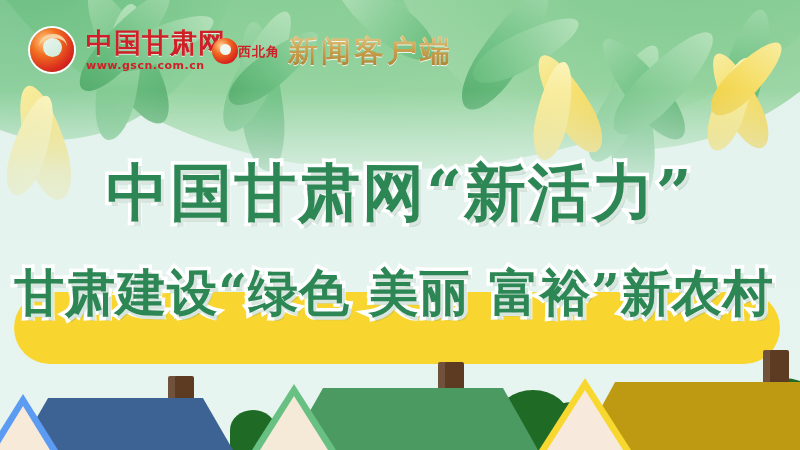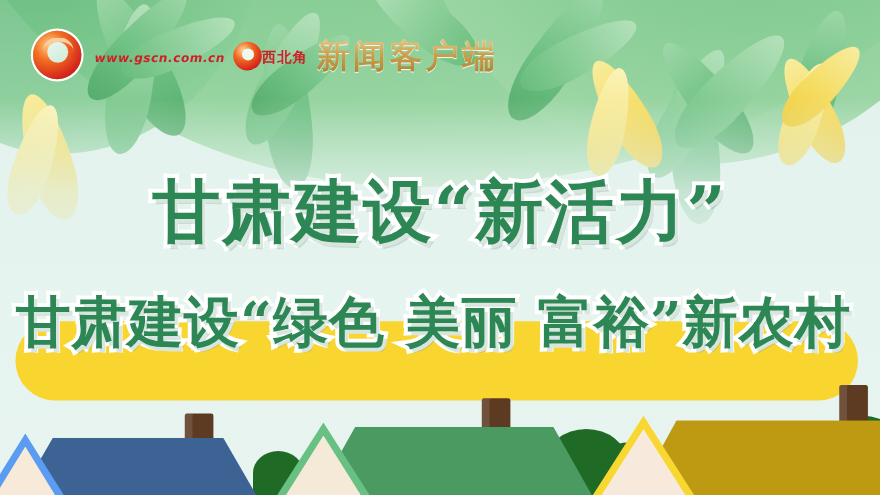--- a/index.html
+++ b/index.html
@@ -126,21 +126,21 @@
   .gs-name{
     font-family:"DejaVu Serif","Liberation Serif",serif;
     font-weight:bold;font-size:27px;line-height:1;
     color:#cf2027;
     letter-spacing:1px;
     text-shadow:0 1px 0 rgba(255,255,255,.7);
   }
   .gs-url{
     font-family:"DejaVu Sans","Liberation Sans",sans-serif;
     font-weight:bold;font-size:11px;line-height:1;
-    color:#cf2027;margin-top:4px;letter-spacing:.5px;font-style:italic;
+    color:#cf2027;margin-top:4px;letter-spacing:.5px;
   }
 
   .masthead2{
     position:absolute;left:212px;top:26px;
     display:flex;align-items:center;gap:8px;height:50px;
   }
   .xb-block{display:flex;align-items:center;}
   .xb-mark{
     width:26px;height:26px;border-radius:50%;
     background:radial-gradient(circle at 36% 30%,#ffd9a0 0%,#f06a22 34%,#d8211b 74%,#a2100e 100%);
@@ -203,36 +203,37 @@
       <div class="leaf y2" style="left: 548px; top: 62px; width: 32px; height: 100px; transform: rotate(12deg);"></div>
       <div class="leaf y" style="left: 700px; top: 54px; width: 34px; height: 104px; transform: rotate(-26deg);"></div>
       <div class="leaf y2" style="left: 732px; top: 58px; width: 32px; height: 98px; transform: rotate(20deg);"></div>
       <div class="leaf y" style="left: 764px; top: 44px; width: 32px; height: 96px; transform: rotate(44deg);"></div>
     </div>
   <div class="haze"></div>
 
   <div class="masthead">
     <div class="gs-mark"></div>
     <div class="gs-text">
+      <div class="gs-name">中国甘肃网</div>
       <div class="gs-url">www.gscn.com.cn</div>
     </div>
   </div>
 
   <div class="masthead2">
     <div class="xb-block">
       <div class="xb-mark"></div>
       <div class="xb-name">西北角</div>
     </div>
     <div class="app-name">新闻客户端</div>
   </div>
 
   <div class="band"></div>
 
   <div class="headline-wrap">
-    <div class="headline">甘肃建设“新活力”</div>
+    <div class="headline">中国甘肃网“新活力”</div>
   </div>
   <div class="subline-wrap">
     <div class="subline">甘肃建设“绿色 美丽 富裕”新农村</div>
   </div>
 
   <div class="scene" id="scene-layer">
       <div class="bush" style="left: 230px; width: 46px; height: 40px; background: rgb(31, 107, 37);"></div>
       <div class="bush" style="left: 300px; width: 40px; height: 36px; background: rgb(31, 107, 37);"></div>
       <div class="bush" style="left: 455px; width: 60px; height: 52px; background: rgb(31, 107, 37);"></div>
       <div class="bush" style="left: 496px; width: 74px; height: 60px; background: rgb(31, 107, 37);"></div>

